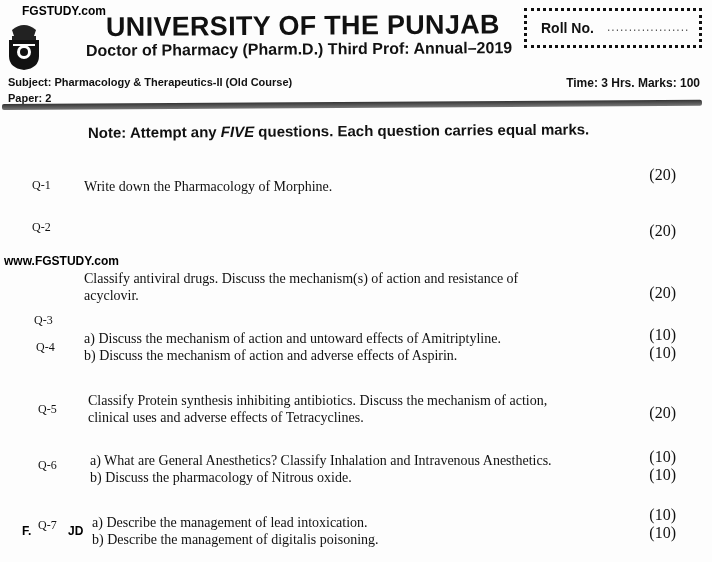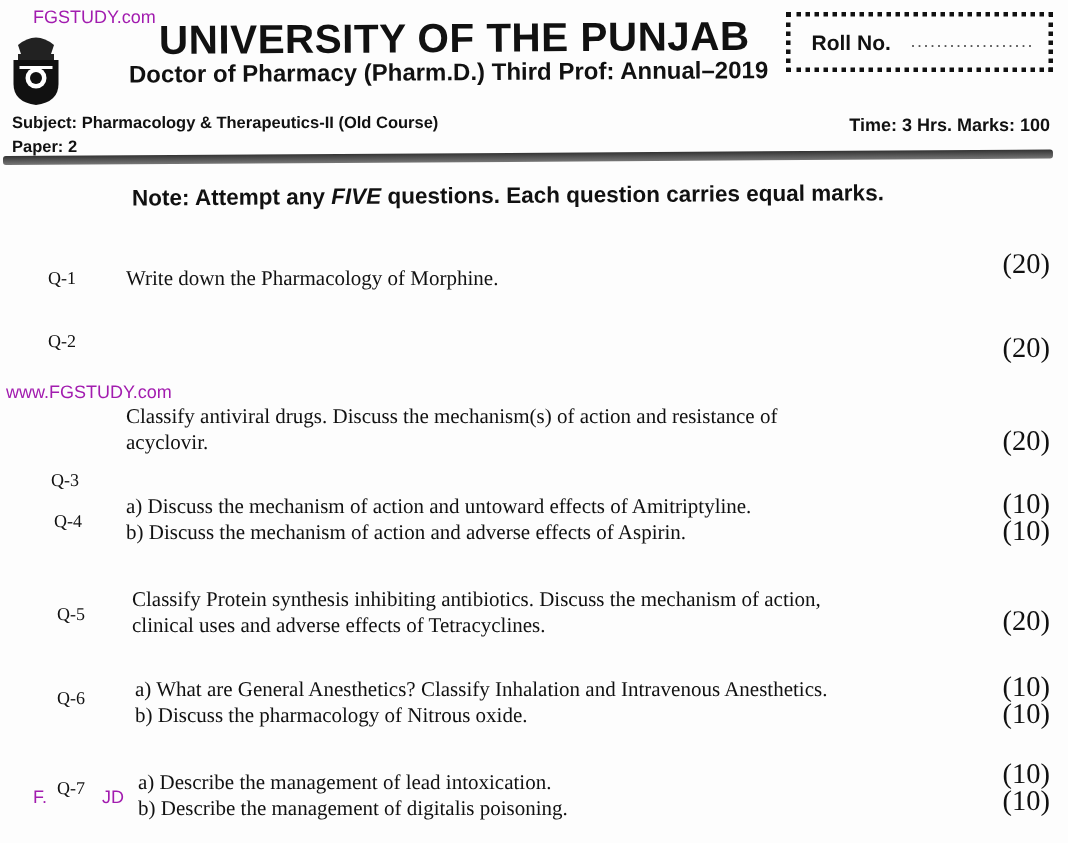--- a/index.html
+++ b/index.html
@@ -3,39 +3,39 @@
   <meta charset="utf-8">
   <style>
     html, body { margin:0; padding:0; }
     body {
       width:712px; height:562px; overflow:hidden; position:relative;
       background:#fdfdfd; color:#111;
       font-family:"Liberation Serif", serif;
     }
     .abs { position:absolute; }
     .sans { font-family:"Liberation Sans", sans-serif; }
-    .wm { font-family:"Liberation Sans", sans-serif; font-size:12px; color:#a21caf; font-weight:normal; }
+    .wm { font-family:"Liberation Sans", sans-serif; font-size:12px; color:#000000; font-weight:bold; }
 
     .logo { left:4px; top:20px; width:40px; height:52px; }
     .title { left:106px; top:12px; font-size:27px; font-weight:bold; letter-spacing:0.3px; transform:rotate(-0.4deg); transform-origin:left; }
     .subtitle { left:86px; top:42px; font-size:16px; font-weight:bold; transform:rotate(-0.4deg); transform-origin:left; }
     .roll { left:524px; top:8px; width:172px; height:34px; border:3px dotted #111; }
     .roll-label { left:14px; top:9px; font-size:14px; font-weight:bold; }
     .roll-dots { left:80px; top:9px; font-size:12px; color:#555; letter-spacing:1px; }
     .subject { left:8px; top:76px; font-size:11px; font-weight:bold; }
     .paper { left:8px; top:92px; font-size:11px; font-weight:bold; }
     .time { right:12px; top:76px; font-size:12px; font-weight:bold; }
     .rule { left:2px; top:104px; width:700px; height:6px; background:linear-gradient(#333,#777); transform:rotate(-0.35deg); transform-origin:left; border-radius:2px; }
     .note { left:88px; top:124px; font-size:15px; font-weight:bold; transform:rotate(-0.4deg); transform-origin:left; }
     .note i { }
 
     .q { position:absolute; left:0; width:712px; font-size:14px; }
     .q-num { position:absolute; font-size:12px;font-family:Liberation Serif, serif; }
     .q-text { position:absolute; left:84px; line-height:17px; }
-    .marks { position:absolute; right:12px; font-size:19px; }
+    .marks { position:absolute; right:36px; font-size:16px; }
   </style>
 </head>
 <body>
 
 <div class="abs wm" style="left:22px;top:4px;">FGSTUDY.com</div>
 
 <svg class="abs logo" viewBox="0 0 40 52">
   <path d="M8 10 Q20 0 32 10 L30 16 L10 16 Z" fill="#222"></path>
   <rect x="8" y="16" width="24" height="4" fill="#222"></rect>
   <path d="M5 20 H35 V36 Q35 48 20 50 Q5 48 5 36 Z" fill="#111"></path>

